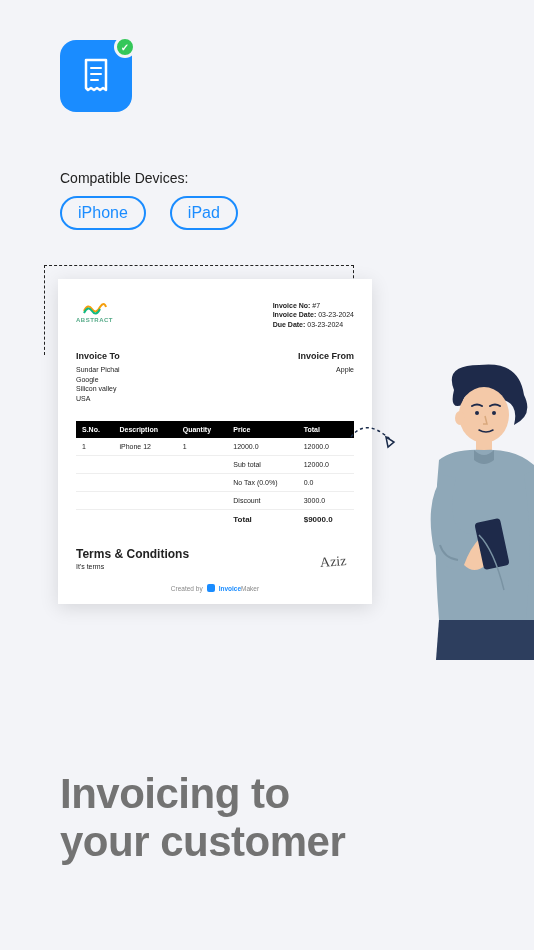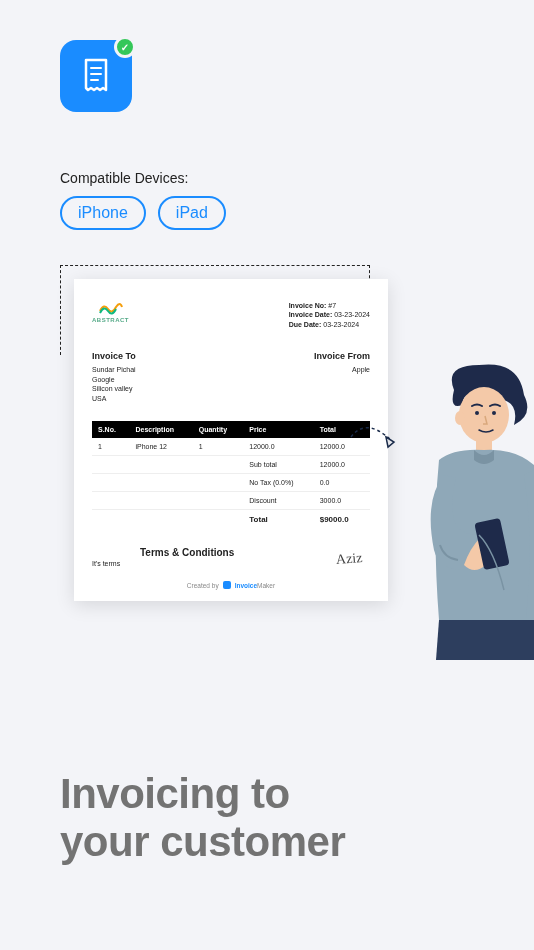--- a/index.html
+++ b/index.html
@@ -8,25 +8,25 @@
 
 
 .app-icon-wrap { position: absolute; top: 40px; left: 60px; }
 .app-icon { width: 72px; height: 72px; background: #1a8cff; border-radius: 16px; display: flex; align-items: center; justify-content: center; position: relative; }
 .verif-badge { position: absolute; top: -4px; right: -4px; width: 22px; height: 22px; background: #34c759; border-radius: 50%; border: 3px solid #f3f4f8; display: flex; align-items: center; justify-content: center; }
 .verif-badge::after { content: "✓"; color: #fff; font-size: 10px; font-weight: bold; }
 
 
 .compat { position: absolute; top: 170px; left: 60px; }
 .compat-title { font-size: 14px; color: #222; margin-bottom: 10px; font-weight: 500; }
-.pill-row { display: flex; gap: 12px; }
+.pill-row { display: flex; gap: 24px; }
 .pill { border: 2px solid #1a8cff; color: #1a8cff; padding: 6px 16px; border-radius: 999px; font-size: 16px; font-weight: 500; }
 
 
-.invoice-zone { position: absolute; top: 265px; left: 60px; }
+.invoice-zone { position: absolute; top: 265px; left: 44px; }
 .dashed-rect { position: absolute; top: 0; left: 0; width: 310px; height: 90px; border: 1.5px dashed #222; border-bottom: none; }
 .invoice-card { position: relative; top: 14px; left: 14px; width: 314px; background: #fff; box-shadow: 0 4px 18px rgba(0,0,0,0.12); padding: 22px 18px 12px 18px; font-size: 8px; color: #222; }
 .inv-top { display: flex; justify-content: space-between; align-items: flex-start; }
 .inv-logo { display: flex; flex-direction: column; align-items: center; gap: 2px; }
 .inv-logo-name { font-size: 6px; color: #5a8; letter-spacing: 0.5px; font-weight: 600; }
 .inv-meta { text-align: left; font-size: 7px; line-height: 1.35; }
 .inv-meta b { font-weight: 600; }
 
 .inv-parties { display: flex; justify-content: space-between; margin-top: 22px; }
 .inv-to h4, .inv-from h4 { font-size: 9px; font-weight: 700; margin-bottom: 4px; }
@@ -34,21 +34,21 @@
 .inv-from { text-align: right; }
 
 .inv-table { width: 100%; border-collapse: collapse; margin-top: 18px; font-size: 7px; }
 .inv-table thead th { background: #000; color: #fff; font-weight: 600; text-align: left; padding: 5px 6px; }
 .inv-table tbody td { padding: 5px 6px; border-bottom: 1px solid #eee; }
 .inv-table .r { text-align: left; padding-right: 10px; }
 .inv-table .sumlabel { text-align: left; }
 .inv-table .total-row td { font-weight: 700; font-size: 8px; border-bottom: none; }
 
 .inv-terms { margin-top: 18px; display: flex; justify-content: space-between; align-items: flex-end; }
-.inv-terms h5 { font-size: 10px; font-weight: 700; margin-left: 48px; }
+.inv-terms h5 { font-size: 12px; font-weight: 700; }
 .inv-terms p { font-size: 7px; margin-top: 2px; }
 .sig { font-family: cursive; font-size: 14px; color: #444; transform: rotate(-4deg); margin-right: 8px; }
 
 .inv-footer { text-align: center; margin-top: 14px; font-size: 6.5px; color: #888; display: flex; align-items: center; justify-content: center; gap: 4px; }
 .inv-footer .brand-badge { width: 8px; height: 8px; background: #1a8cff; border-radius: 2px; display: inline-block; }
 .inv-footer .brand-name { color: #1a8cff; font-weight: 600; }
 .inv-footer .brand-suf { color: #888; }
 
 
 .person { position: absolute; right: -30px; top: 360px; width: 180px; height: 350px; }

